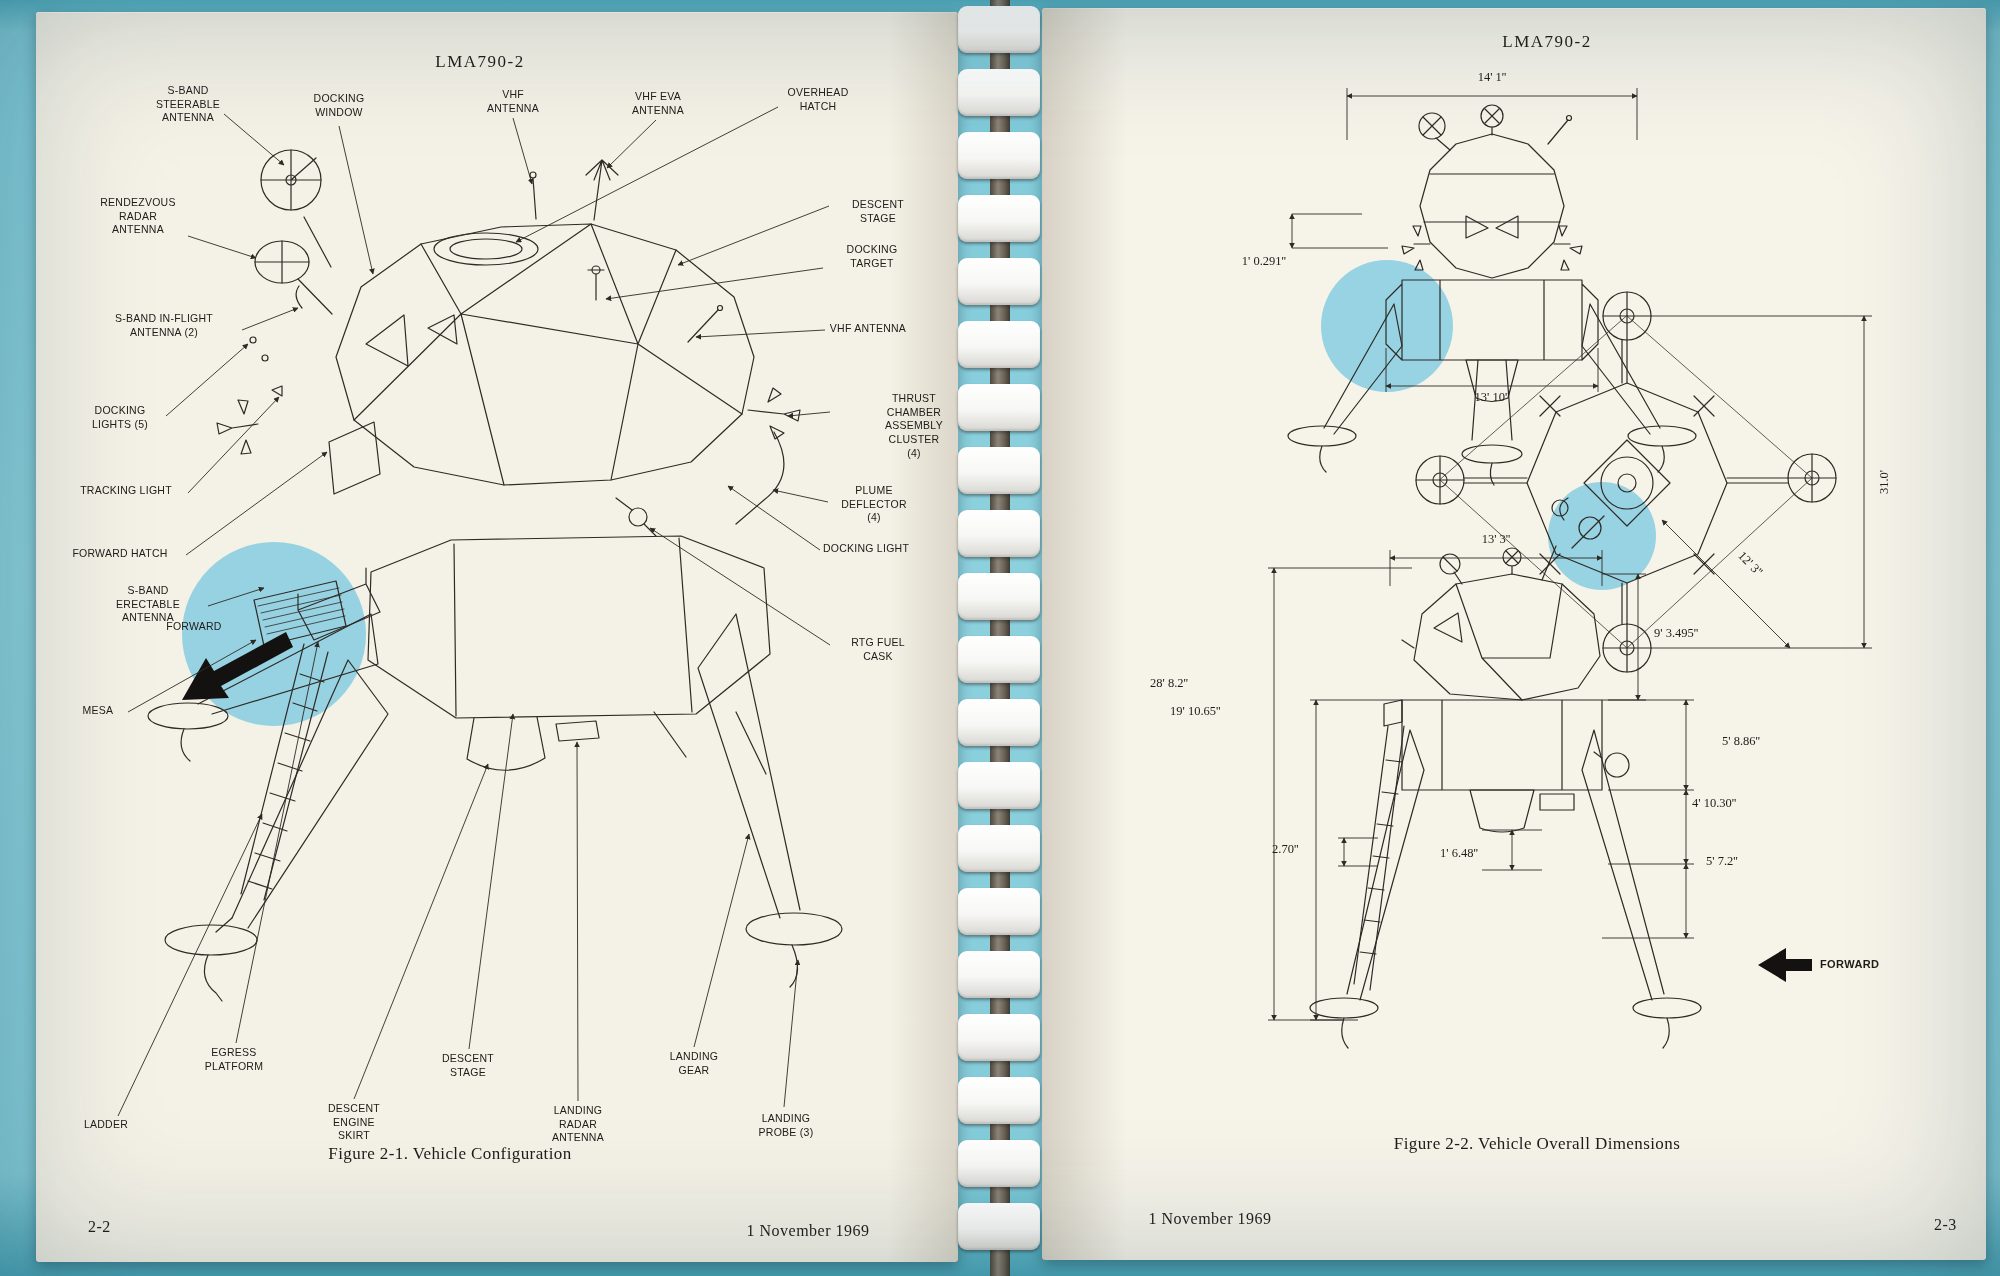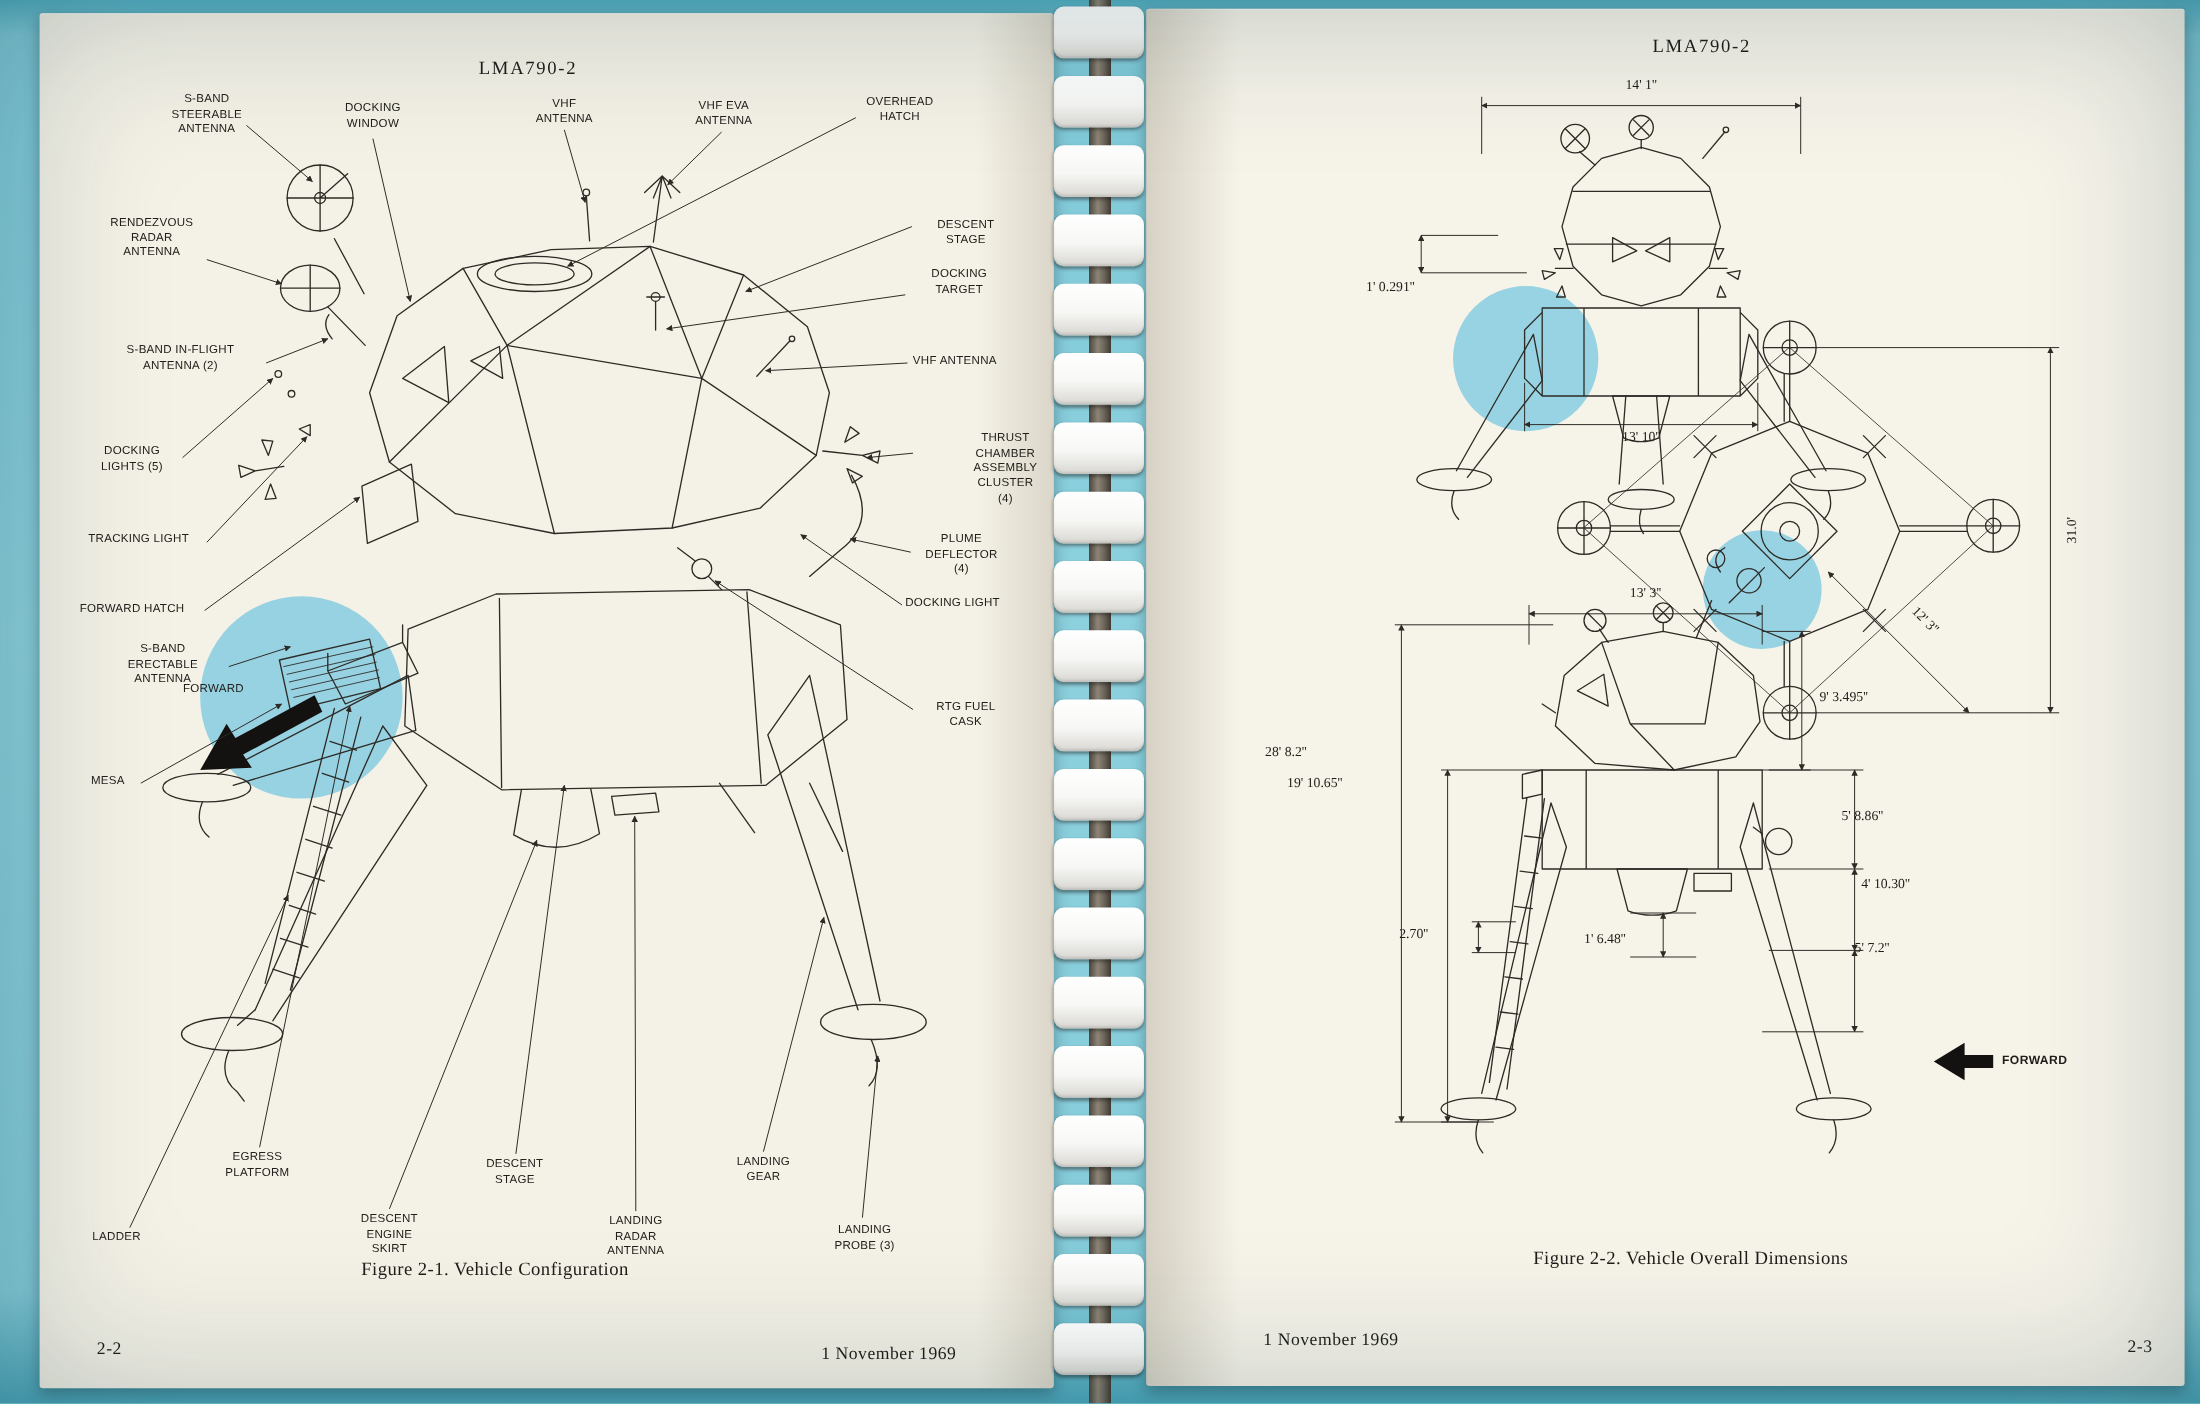--- a/index.html
+++ b/index.html
@@ -328,23 +328,23 @@
       <path class="solid" d="M716,957 L744,940 L744,951 L770,951 L770,963 L744,963 L744,974 Z"></path>
     </svg>
 
     <div class="dim" style="left:450px;top:62px">14' 1''</div>
     <div class="dim" style="left:222px;top:246px">1' 0.291''</div>
     <div class="dim" style="left:450px;top:382px">13' 10''</div>
     <div class="dim" style="left:842px;top:474px;transform:translate(-50%,-50%) rotate(-90deg)">31.0'</div>
     <div class="dim" style="left:708px;top:556px;transform:translate(-50%,-50%) rotate(45deg)">12' 3''</div>
     <div class="dim" style="left:454px;top:524px">13' 3''</div>
     <div class="dimL" style="left:612px;top:618px">9' 3.495''</div>
-    <div class="dimL" style="left:632px;top:726px">5' 8.86''</div>
+    <div class="dimL" style="left:680px;top:726px">5' 8.86''</div>
     <div class="dimL" style="left:650px;top:788px">4' 10.30''</div>
-    <div class="dimL" style="left:644px;top:846px">5' 7.2''</div>
+    <div class="dimL" style="left:664px;top:846px">5' 7.2''</div>
     <div class="dimL" style="left:108px;top:668px">28' 8.2''</div>
     <div class="dimL" style="left:128px;top:696px">19' 10.65''</div>
     <div class="dimL" style="left:230px;top:834px">2.70''</div>
     <div class="dimL" style="left:398px;top:838px">1' 6.48''</div>
     <div class="dimL fwd" style="left:778px;top:950px">FORWARD</div>
 
     <div class="caption" style="left:495px;top:1126px">Figure 2-2.  Vehicle Overall Dimensions</div>
     <div class="foot c" style="left:168px;top:1202px">1 November 1969</div>
     <div class="foot" style="left:892px;top:1208px">2-3</div>
   </div>

